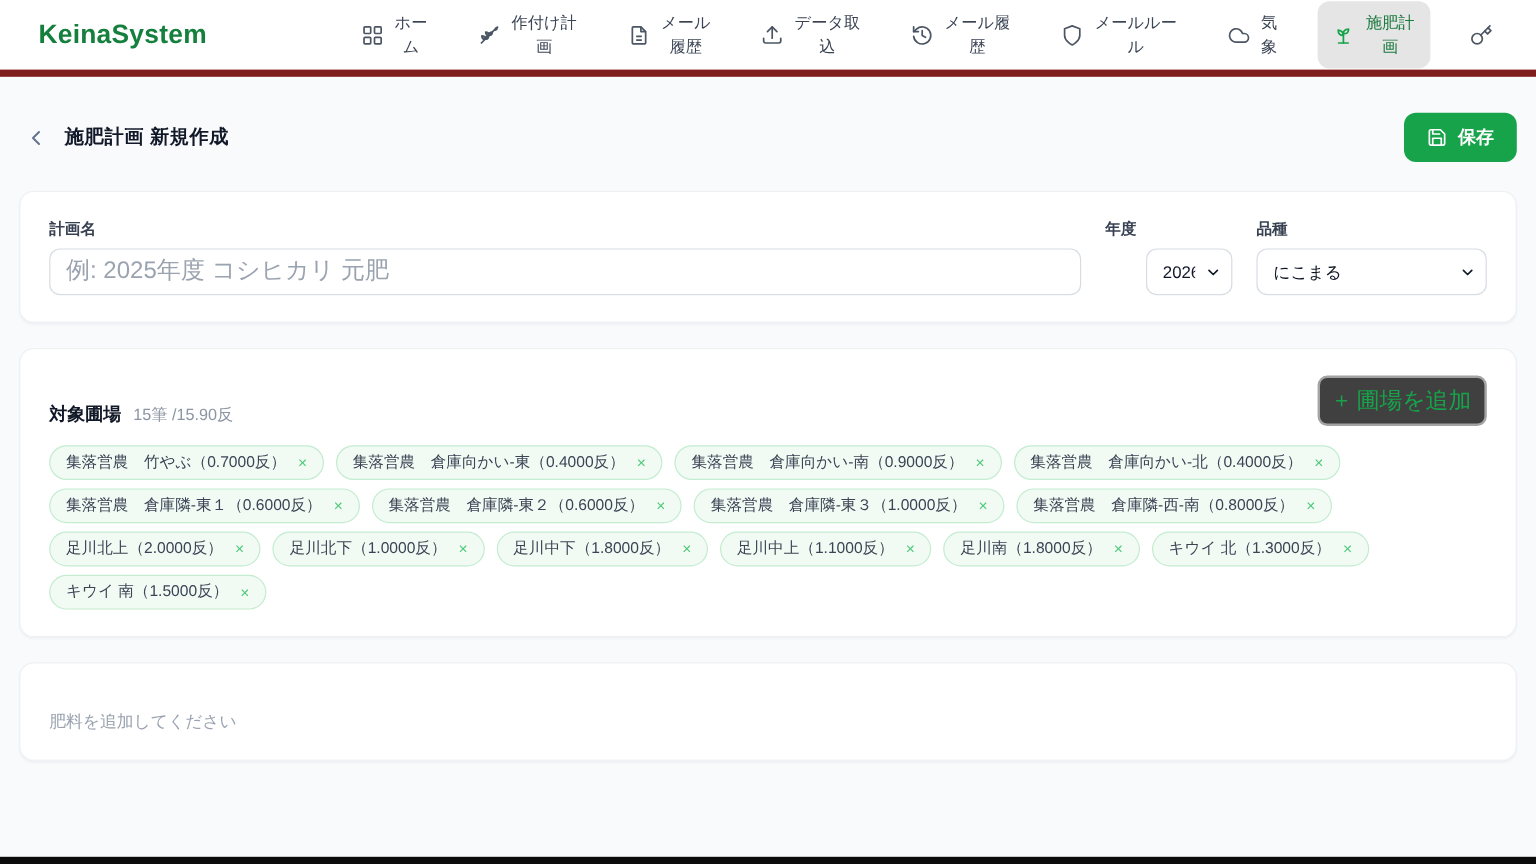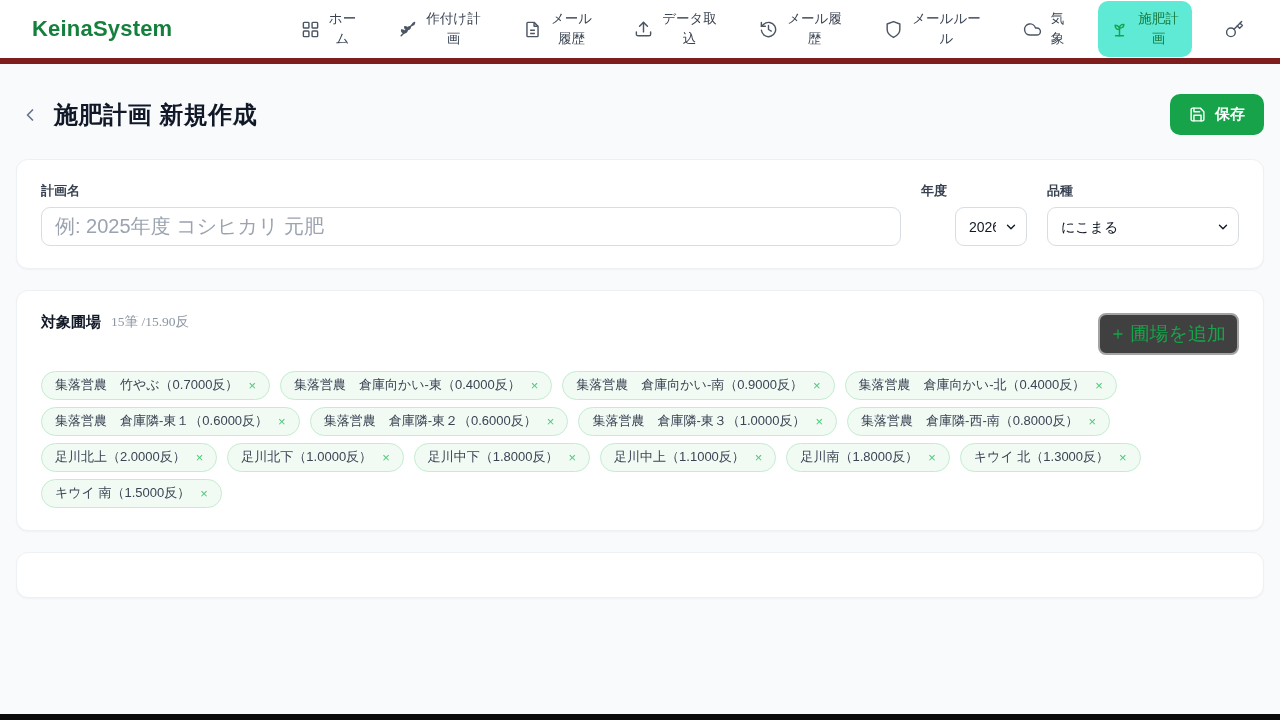--- a/index.html
+++ b/index.html
@@ -16,29 +16,29 @@
     display:flex; align-items:center; padding:0 28px 0 32px;
   }
   .brand { font-size:22px; font-weight:bold; color:#15803d; letter-spacing:.2px; }
   .nav { display:flex; align-items:center; gap:25px; margin-left:42px; flex:1; justify-content:flex-end; }
   .nav-item {
     display:flex; align-items:center; gap:8px; cursor:pointer;
     color:#3b4454; padding:6px 8px; border-radius:10px;
   }
   .nav-item .nicon { color:#4b5563; }
   .nav-label { font-size:13.5px; line-height:1.45; text-align:center; word-break:break-all; }
-  .nav-item.active { background:#5eead4; color:#1b7a3f; padding:8px 12px; }
+  .nav-item.active { background:#e5e5e5; color:#1b7a3f; padding:8px 12px; }
   .nav-item.active .nicon { color:#16a34a; }
   .w2{width:29px} .w3{width:43px} .w4{width:57px} .w5{width:71px} .w1{width:15px}
 
   
   .page { padding:0 16px; }
   .title-row { display:flex; align-items:center; margin-top:30px; }
   .back-btn { color:#64748b; cursor:pointer; padding:4px; margin-right:10px; display:flex; }
-  .page-title { font-size:24px; font-weight:bold; color:#111827; letter-spacing:.5px; }
+  .page-title { font-size:16px; font-weight:bold; color:#111827; letter-spacing:.5px; }
   .save-btn {
     margin-left:auto; background:#16a34a; color:#fff; border:none; cursor:pointer;
     display:flex; align-items:center; gap:9px; font-size:15px; font-weight:bold;
     padding:11px 19px; border-radius:10px; font-family:inherit;
   }
 
   .card {
     background:#fff; border:1px solid #eef1f4; border-radius:12px;
     box-shadow:0 1px 2px rgba(16,24,40,.04); padding:22px 24px; margin-top:21px;
   }
@@ -58,21 +58,21 @@
   select {
     -webkit-appearance:none; appearance:none; height:39px; border:1px solid #d7dde3;
     border-radius:9px; background:#fff; font-size:14px; font-family:inherit; color:#111827;
     padding:0 30px 0 13px; width:100%; outline:none; cursor:pointer;
   }
   .sel-chevron { position:absolute; right:9px; top:50%; transform:translateY(-50%); color:#111827; pointer-events:none; }
   .w-year { width:106px;padding-left:34px; }
   .w-variety { width:192px; }
 
   
-  .sec-head { display:flex; align-items:flex-start;font-family:Liberation Serif, serif; }
+  .sec-head { display:flex; align-items:flex-end; }
   .sec-title { font-size:15px; font-weight:bold; color:#111827; }
   .sec-summary { font-size:13.5px; color:#8b95a3; margin-left:10px; }
   .add-btn {
     margin-left:auto; background:#404040; border:2px solid #a3a3a3; color:#16a34a; cursor:pointer;
     display:flex; align-items:center; gap:6px; font-size:19px; font-family:inherit;
     padding:6px 11px; border-radius:8px;
   }
   .chips { display:flex; flex-wrap:wrap; gap:7px 10px; margin-top:16px;align-items:flex-end; }
   .chip {
     display:inline-flex; align-items:center; background:#f1fbf4; border:1px solid #c3ecd0;
@@ -316,17 +316,18 @@
           <span class="chip-x">×</span>
         </span>
       <span class="chip">
           <span>キウイ 南（1.5000反）</span>
           <span class="chip-x">×</span>
         </span>
     </div>
   </section>
 
   <section class="card">
+    <div class="empty-msg">肥料を追加してください</div>
   </section>
 
 </main>
 
 <div class="bottom-bar"></div>
 
 </body></html>

